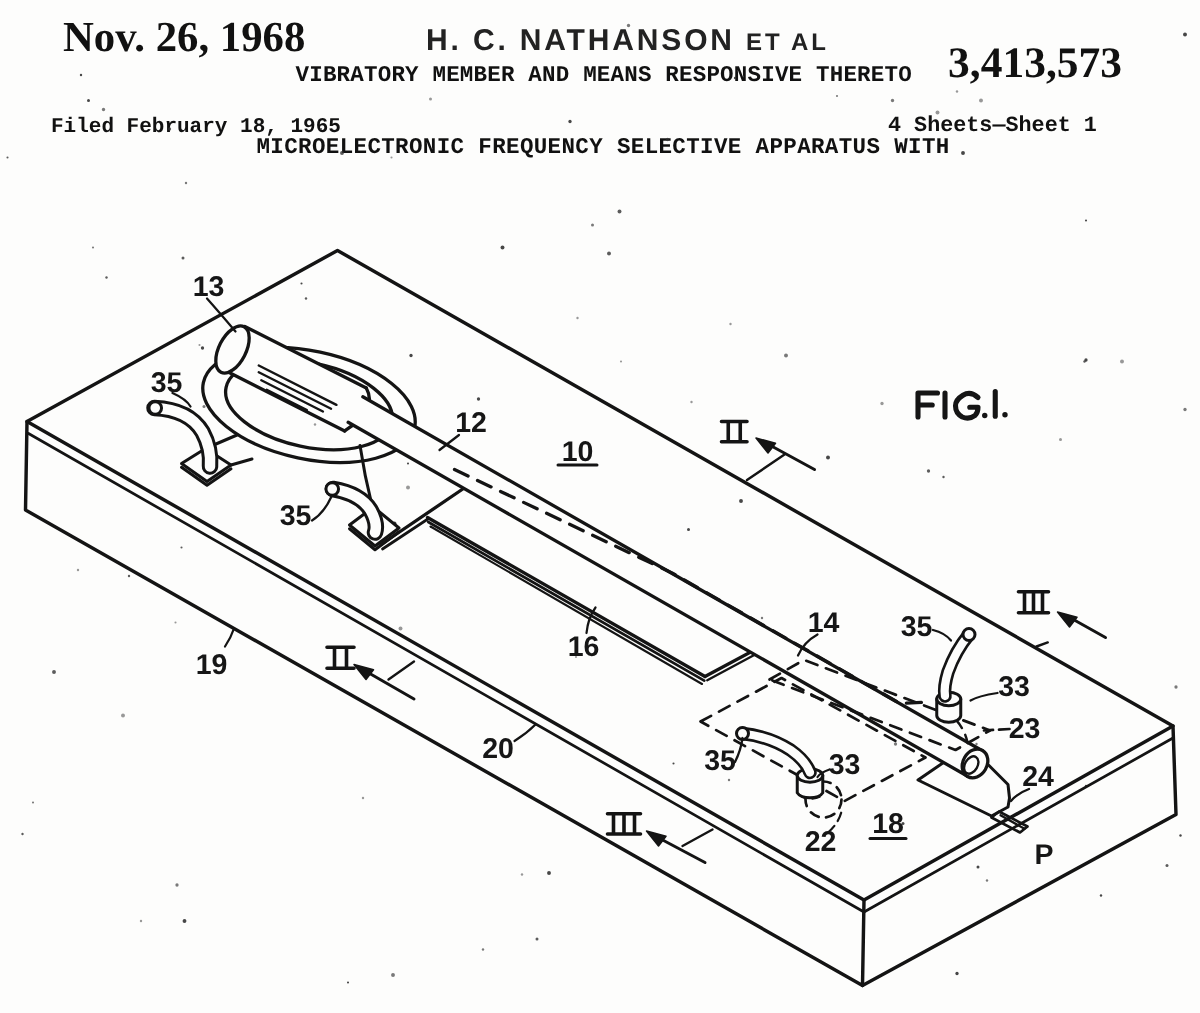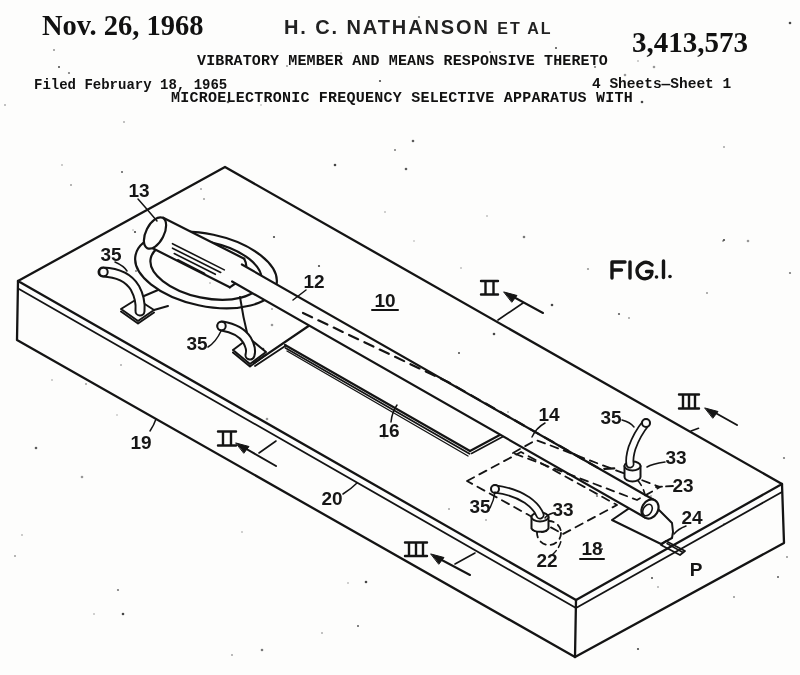--- a/index.html
+++ b/index.html
@@ -8,21 +8,21 @@
   .t{position:absolute;white-space:nowrap;color:#111;}
   .serifb{font-family:"Liberation Serif",serif;font-weight:bold;}
   .mono{font-family:"Liberation Mono",monospace;font-weight:bold;}
 </style>
 </head>
 <body>
 <div class="t serifb" style="left:42px;top:10px;font-size:28.5px;">Nov. 26, 1968</div>
 <div class="t" style="left:284px;top:16px;font-size:20px;letter-spacing:1.9px;font-weight:bold;color:#222;">H. C. NATHANSON <span style="font-size:16px;margin-top:28px;">ET AL</span></div>
 <div class="t serifb" style="left:632px;top:26px;font-size:29px;">3,413,573</div>
 <div class="t mono" style="left:171px;top:42px;font-size:15px;letter-spacing:0.24px;margin-top:48px;">MICROELECTRONIC FREQUENCY SELECTIVE APPARATUS WITH</div>
-<div class="t mono" style="left:197px;top:53px;font-size:15px;letter-spacing:0.13px;">VIBRATORY MEMBER AND MEANS RESPONSIVE THERETO</div>
+<div class="t mono" style="left:197px;top:42px;font-size:15px;letter-spacing:0.13px;">VIBRATORY MEMBER AND MEANS RESPONSIVE THERETO</div>
 <div class="t mono" style="left:34px;top:77px;font-size:14px;">Filed February 18, 1965</div>
 <div class="t mono" style="left:592px;top:76px;font-size:14.5px;text-align:center;">4 Sheets—Sheet 1</div>
 
 <svg width="800" height="675" viewBox="0 0 800 675" style="position:absolute;left:0;top:0;" fill="none" stroke="#141414" stroke-width="2" stroke-linecap="round" stroke-linejoin="round">
 
 <g id="speckles">
       <circle cx="261" cy="105" r="0.7" fill="#333" fill-opacity="0.5" stroke="none"></circle>
       <circle cx="654" cy="67" r="1.3" fill="#333" fill-opacity="0.5" stroke="none"></circle>
       <circle cx="724" cy="147" r="0.7" fill="#333" fill-opacity="0.9" stroke="none"></circle>
       <circle cx="335" cy="165" r="1.3" fill="#333" fill-opacity="0.9" stroke="none"></circle>

